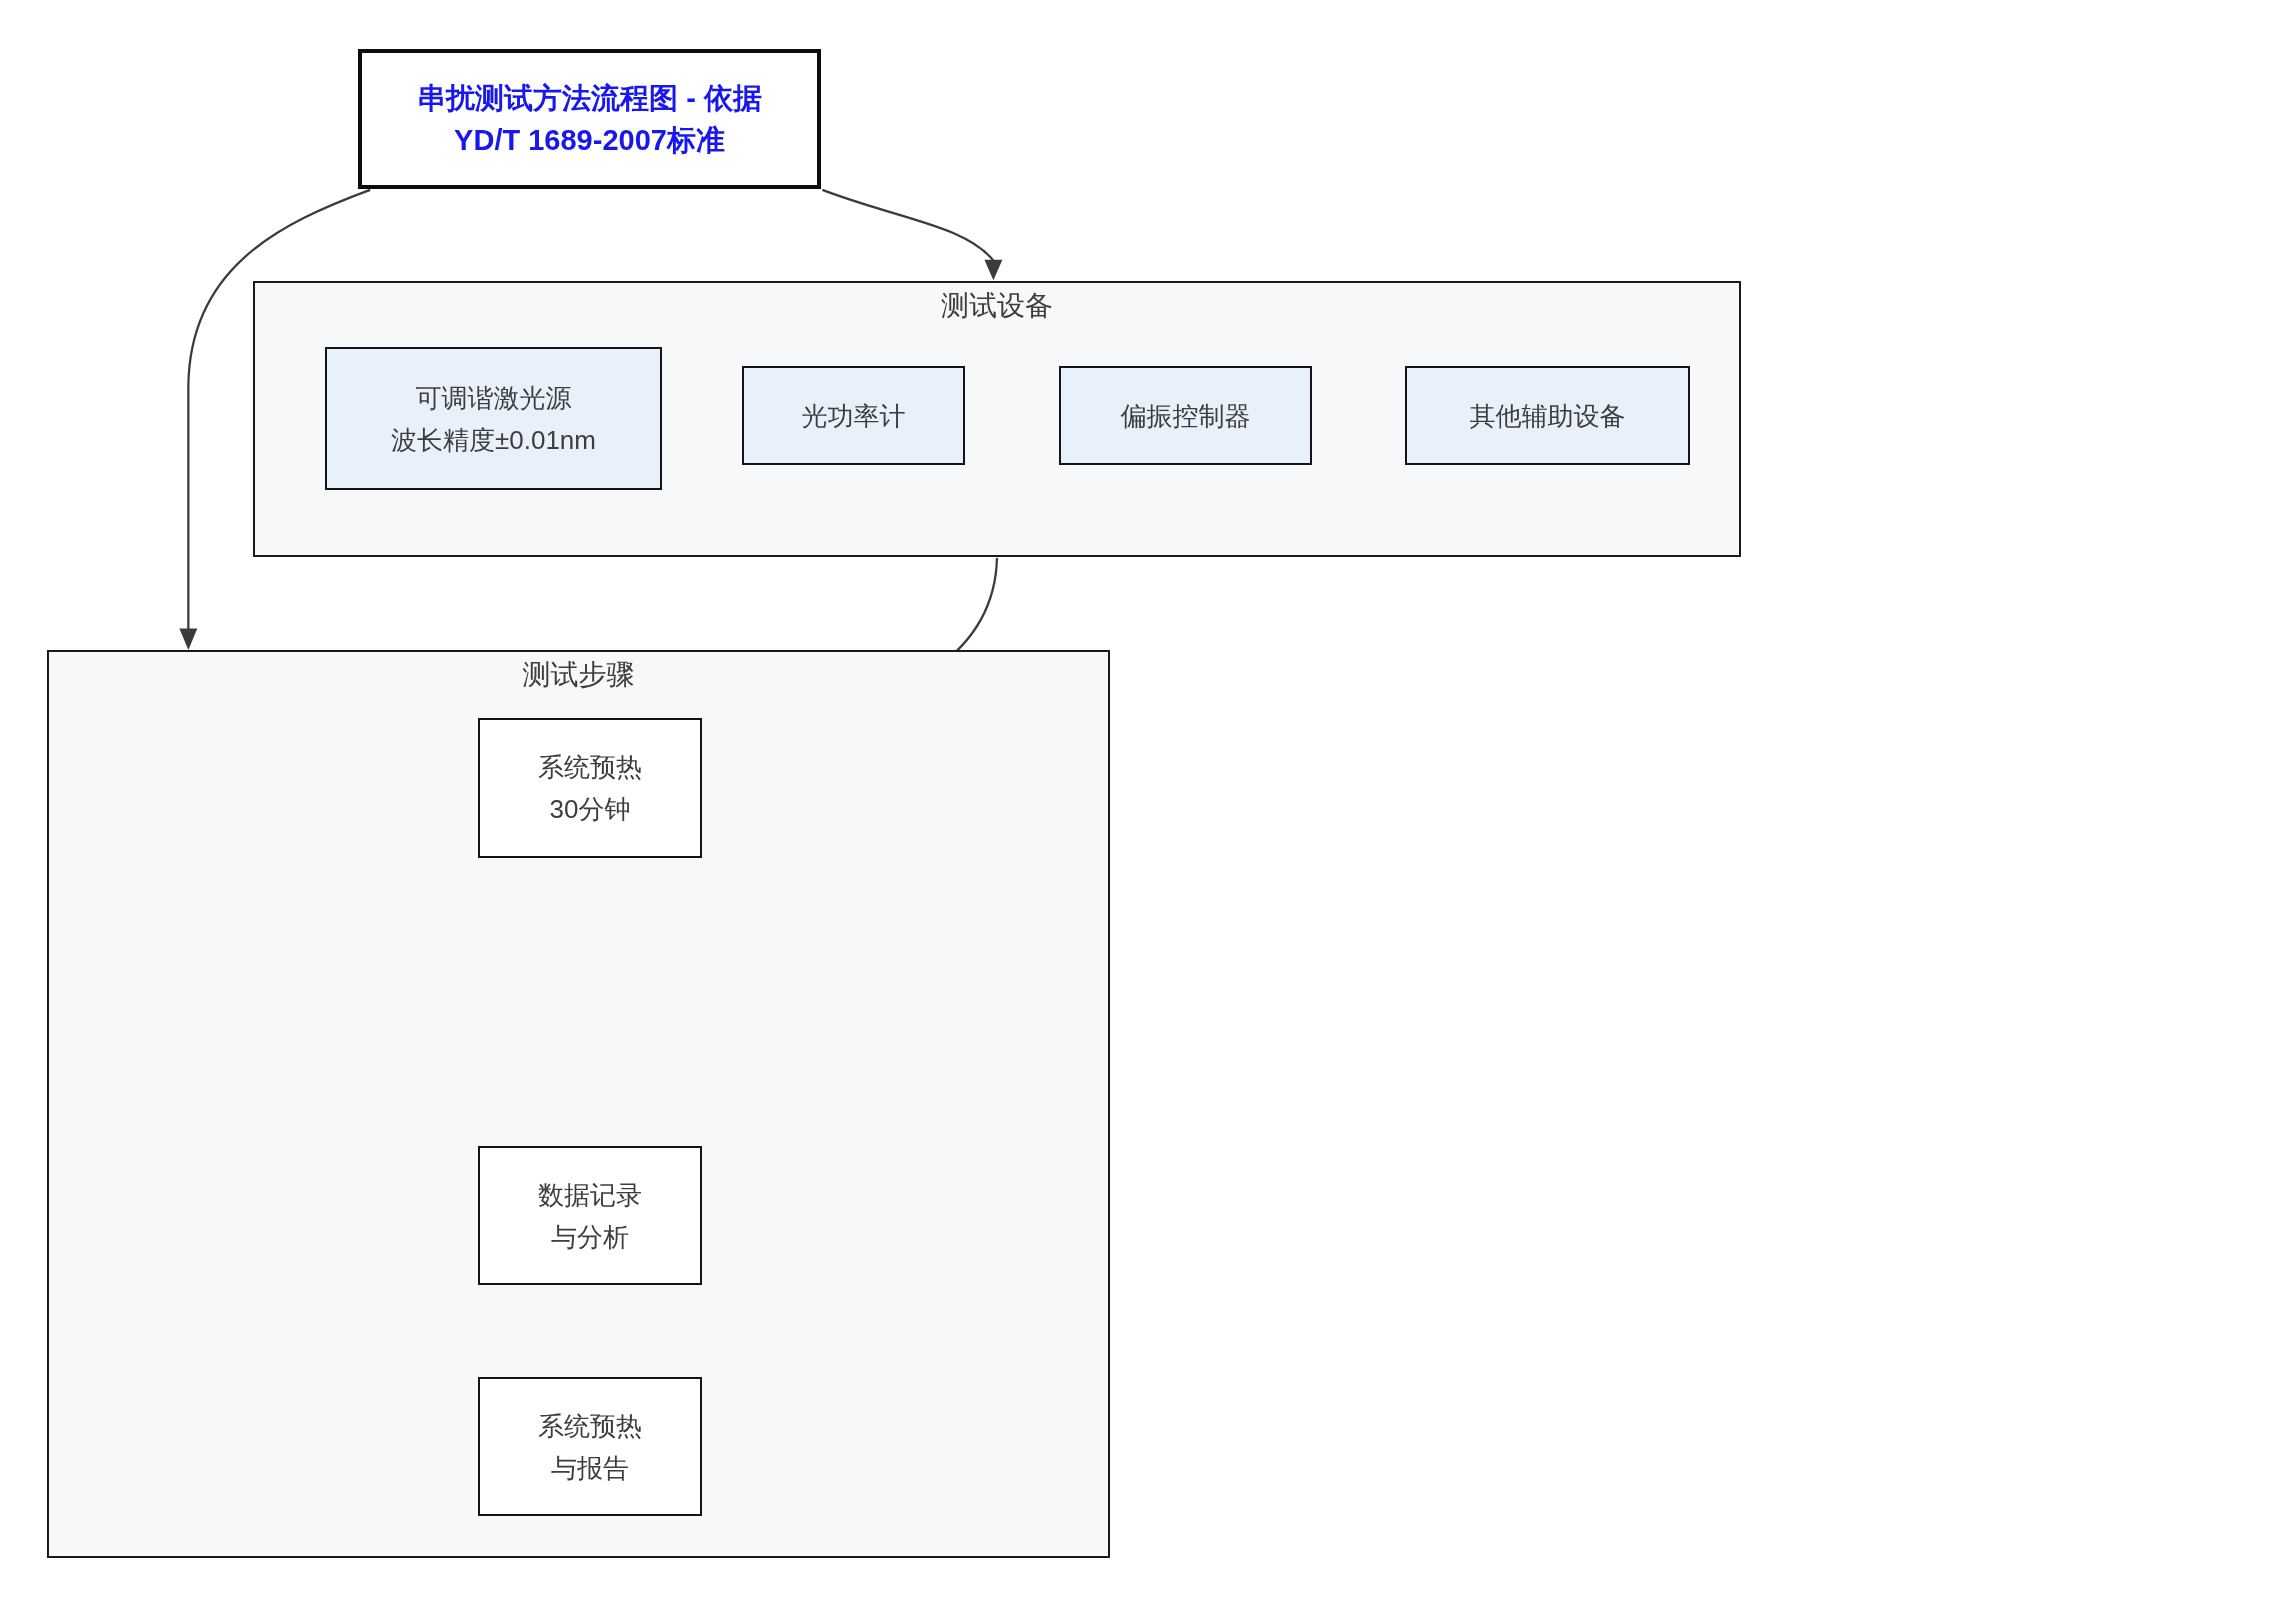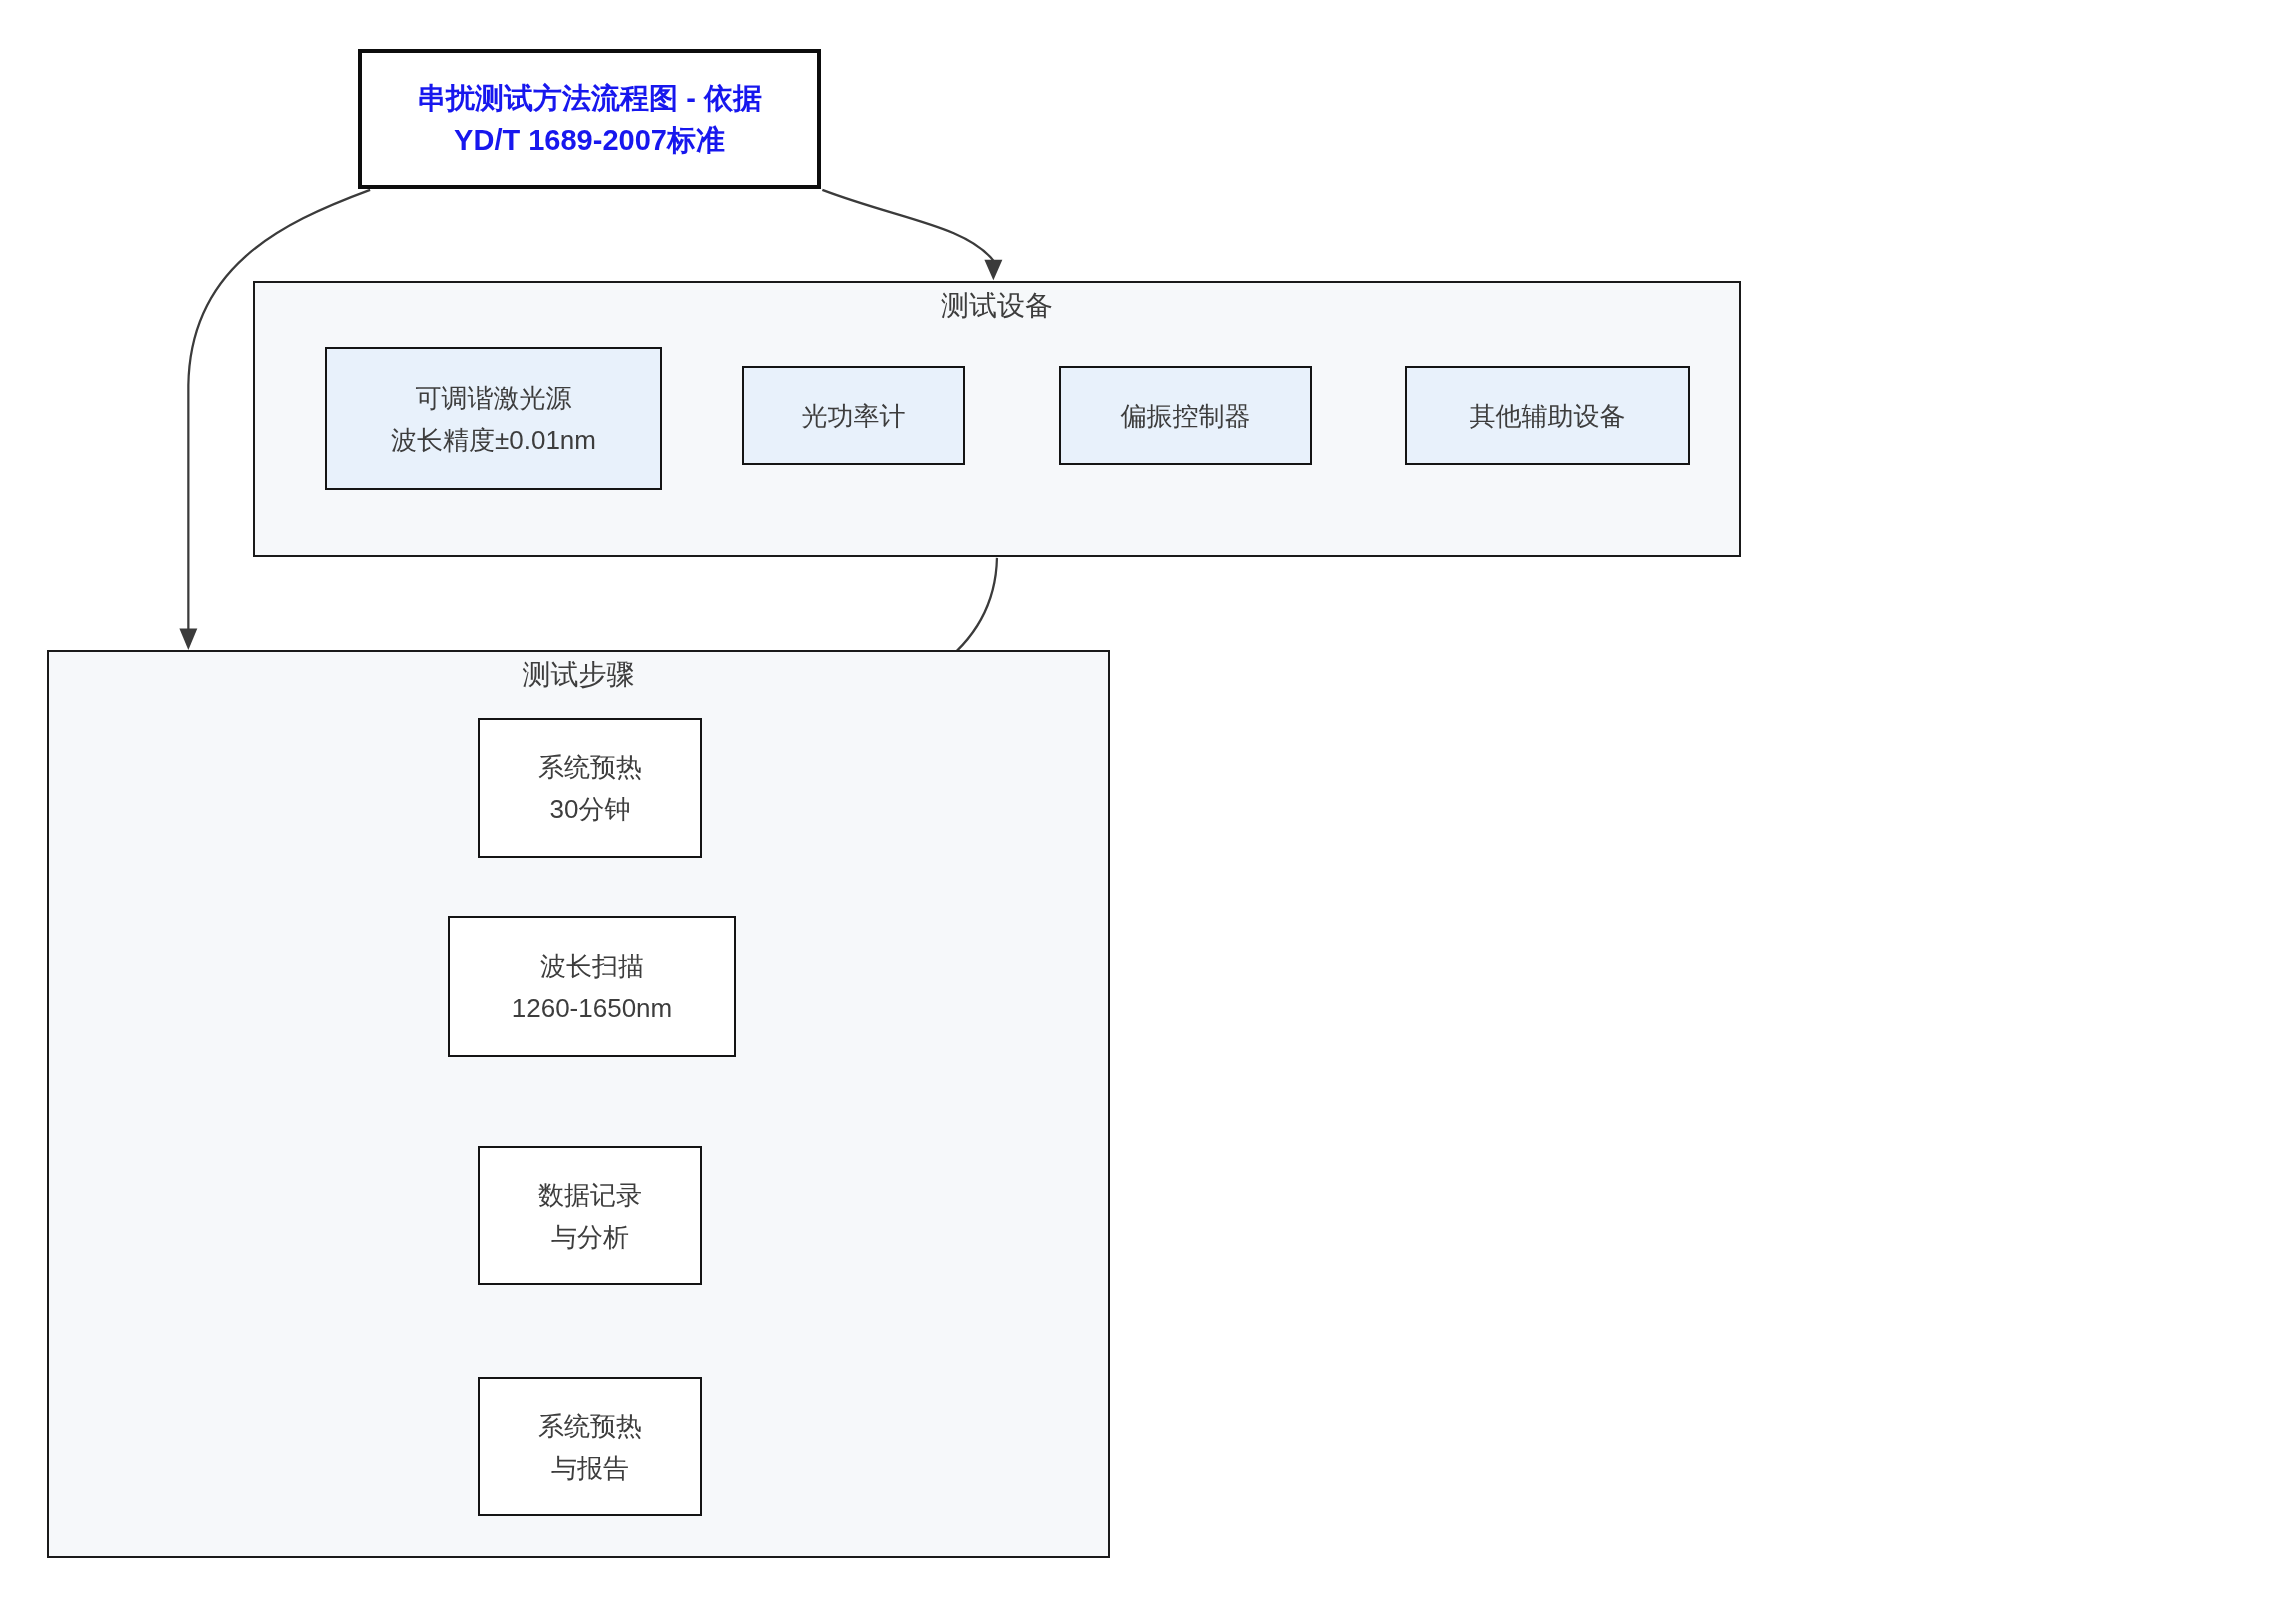--- a/index.html
+++ b/index.html
@@ -132,24 +132,20 @@
     <span class="node-line">其他辅助设备</span>
   </div>
 
   <div class="panel" id="steps-panel">
     <div class="panel-label">测试步骤</div>
   </div>
   <div class="node step-node" id="step-node-0">
     <span class="node-line">系统预热</span>
     <span class="node-line">30分钟</span>
   </div>
-  <div class="node step-node" id="step-node-1">
-    <span class="node-line">波长扫描</span>
-    <span class="node-line">1260-1650nm</span>
-  </div>
   <div class="node step-node" id="step-node-2">
     <span class="node-line">数据记录</span>
     <span class="node-line">与分析</span>
   </div>
   <div class="node step-node" id="step-node-3">
     <span class="node-line">系统预热</span>
     <span class="node-line">与报告</span>
   </div>
 
 </div>

